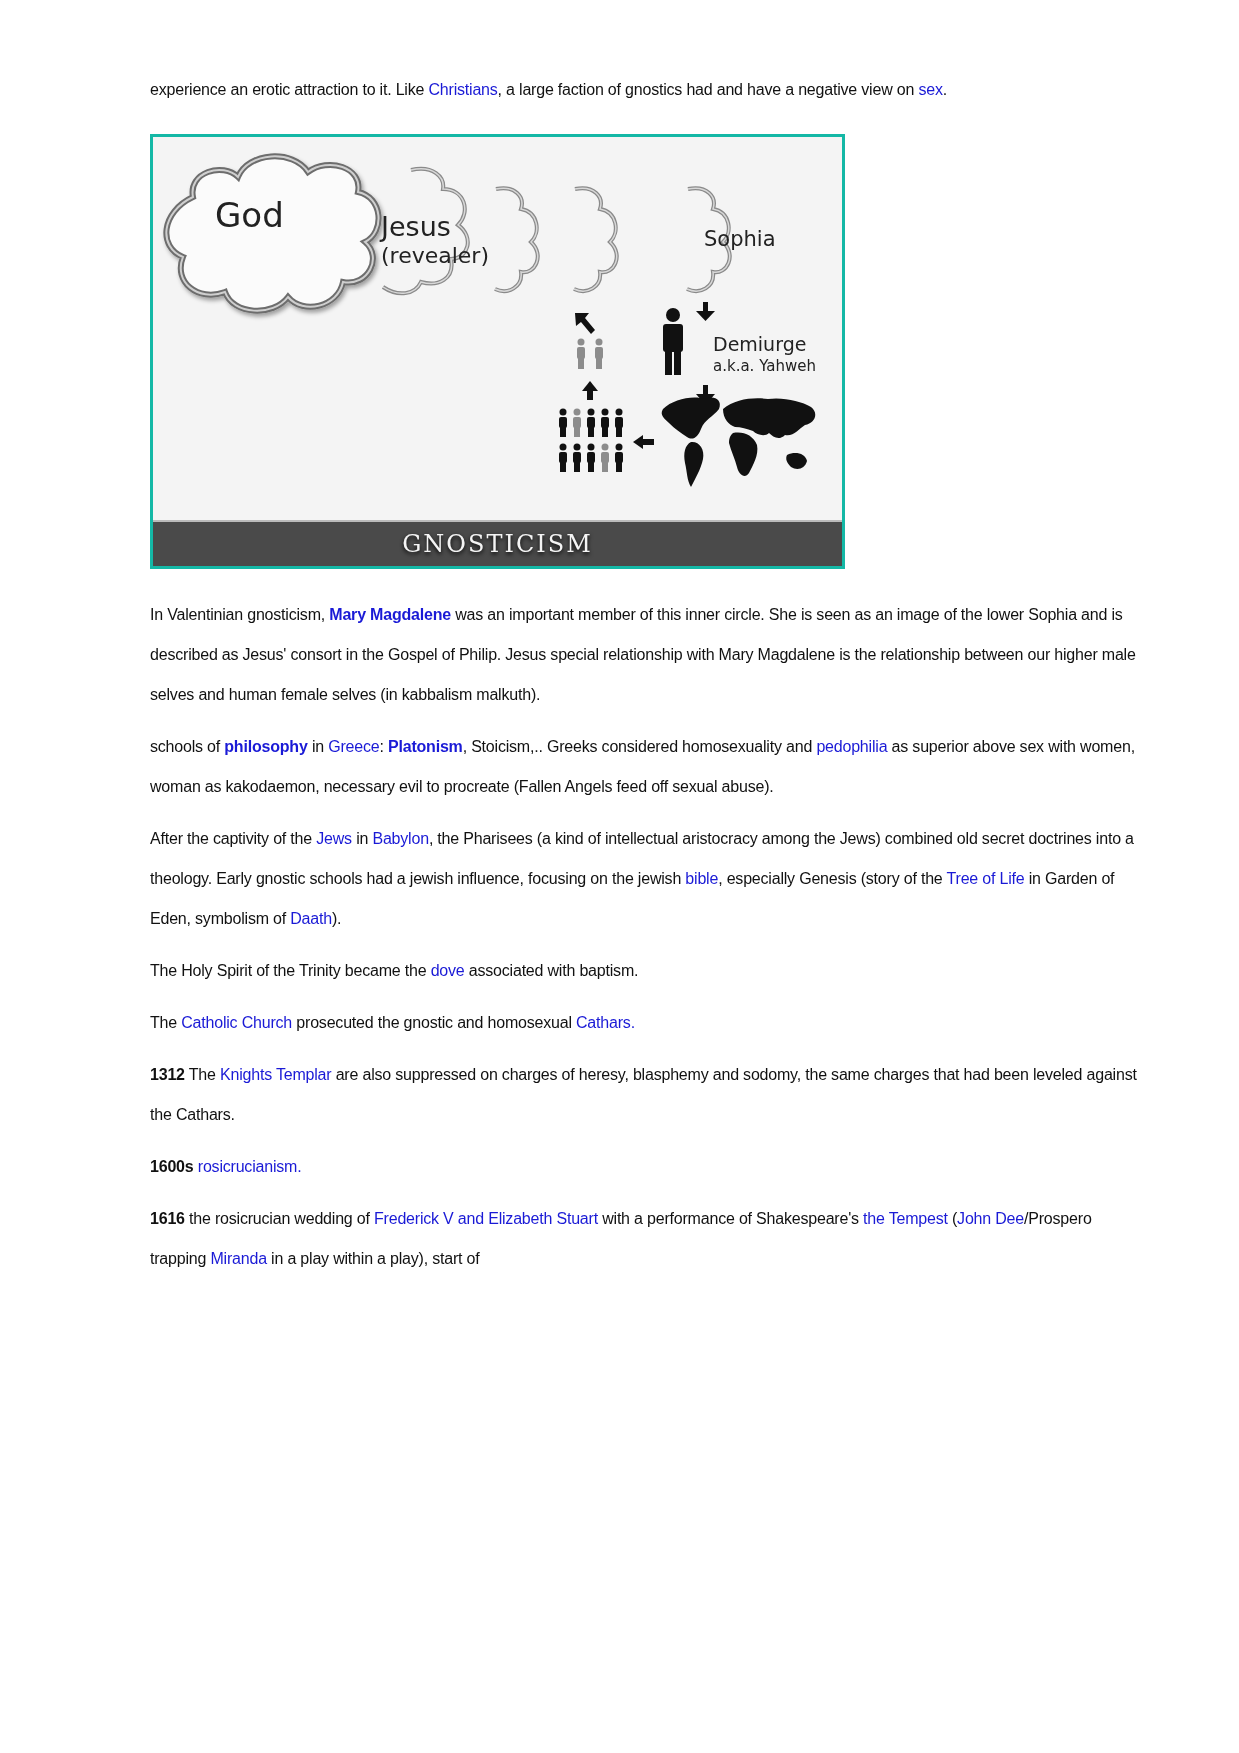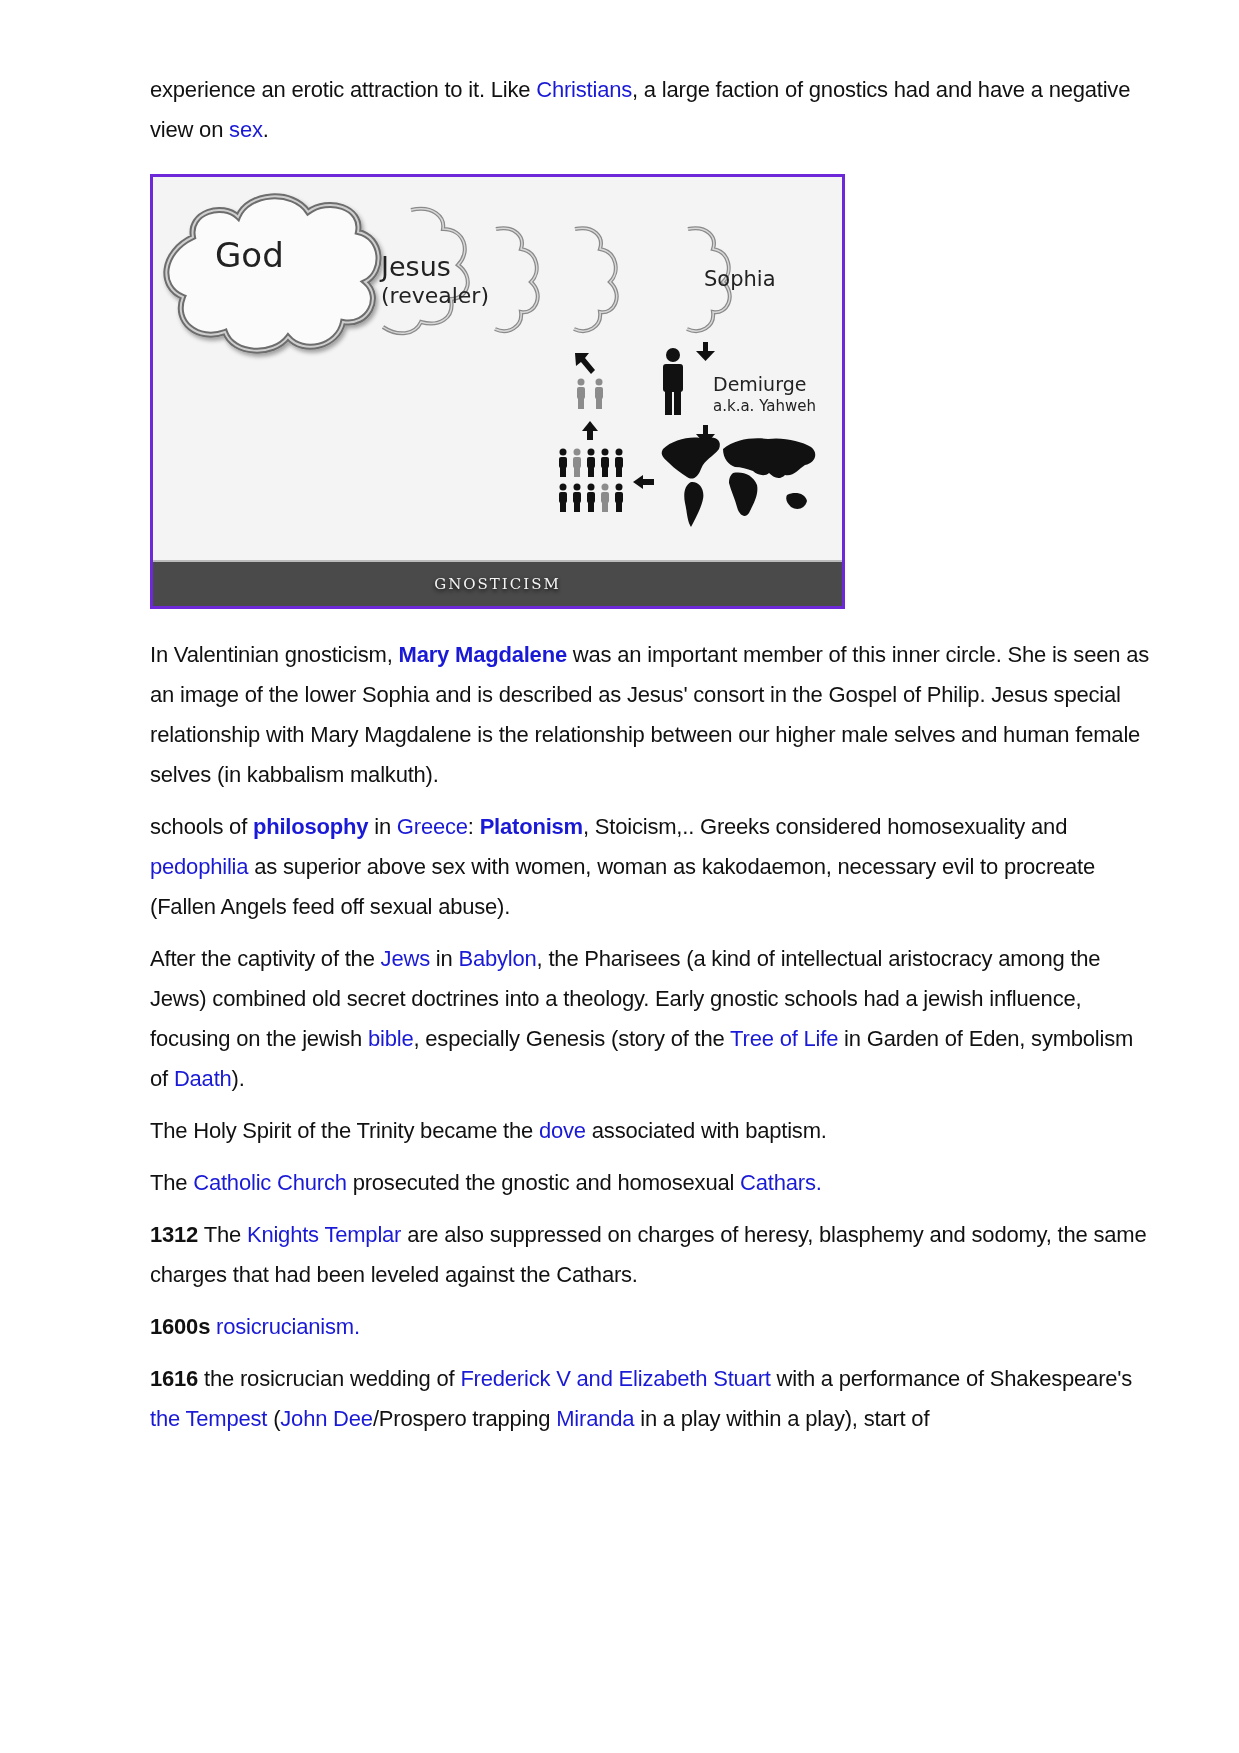--- a/index.html
+++ b/index.html
@@ -1,27 +1,27 @@
 <!DOCTYPE html>
 <html><head>
 <meta charset="utf-8">
 <style>
   html, body { margin:0; padding:0; background:#ffffff; }
   body { width:1239px; height:1753px; position:relative; overflow:hidden;
          font-family:"Liberation Sans", sans-serif; color:#111; }
   .page { position:absolute; left:150px; top:70px; width:1000px; }
-  p { margin:0; font-size:22px; line-height:40px; letter-spacing:-0.2px; }
+  p { margin:0; font-size:16px; line-height:40px; letter-spacing:-0.2px; }
   p + p { margin-top:12px; }
   a, .link { color:#1a1ad6; text-decoration:none; }
   .b { font-weight:bold; }
   .figure { position:relative; width:695px; height:435px; margin:24px 0 26px 0;
-            border:3px solid #6d28d9; background:#f4f4f4; box-sizing:border-box; }
+            border:3px solid #14b8a6; background:#f4f4f4; box-sizing:border-box; }
   .banner { position:absolute; left:0; right:0; bottom:0; height:44px; background:#4a4a4a;
             border-top:2px solid #bbb; color:#f4f4f4; text-align:center;
-            font-family:"DejaVu Serif", serif; font-size:15px; line-height:44px; letter-spacing:2px;
+            font-family:"DejaVu Serif", serif; font-size:24px; line-height:44px; letter-spacing:2px;
             text-shadow:0 2px 4px #000; }
   .lbl { position:absolute; font-family:"DejaVu Sans", sans-serif; color:#222; }
   svg.diag { position:absolute; left:0; top:0; }
 </style>
 </head>
 <body>
 
 <div class="page">
 
   <p><span>experience an erotic attraction to it. Like </span><a>Christians</a><span>, a large faction of gnostics had and have a negative view on </span><a>sex</a><span>.</span></p>

